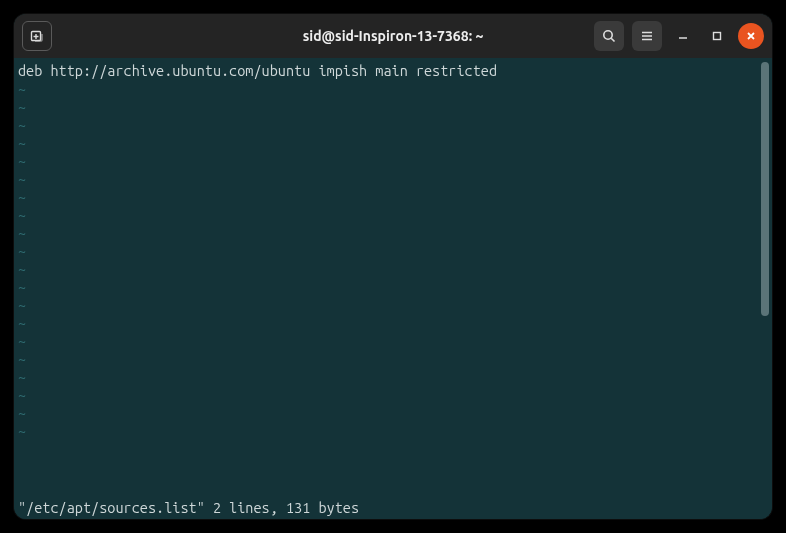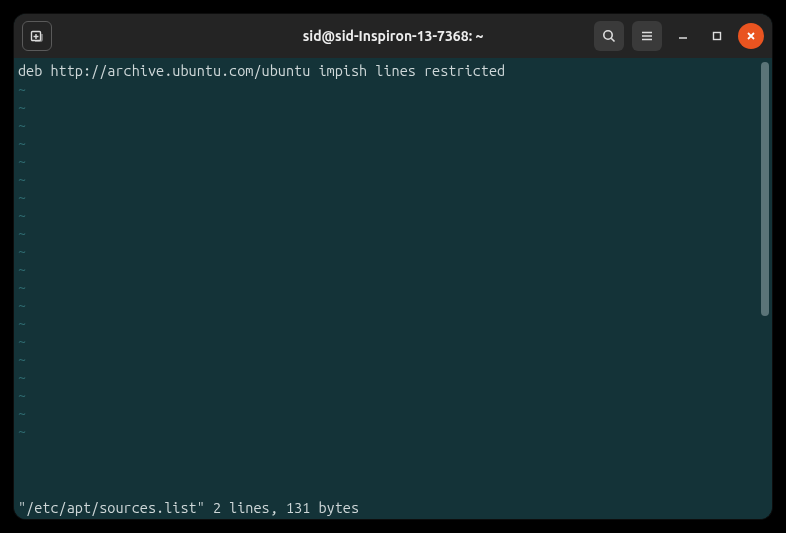--- a/index.html
+++ b/index.html
@@ -119,21 +119,21 @@
       <button class="win-btn close">
         <svg width="12" height="12" viewBox="0 0 12 12" stroke="#fff" stroke-width="1.8">
           <path d="M3 3 L9 9 M9 3 L3 9"></path>
         </svg>
       </button>
     </div>
   </div>
 
   <div class="terminal">
     <div class="content" id="editor-content">
-        <div class="line">deb http://archive.ubuntu.com/ubuntu impish lines restricted</div>
+        <div class="line">deb http://archive.ubuntu.com/ubuntu impish main restricted</div>
         <div class="line tilde">~</div>
         <div class="line tilde">~</div>
         <div class="line tilde">~</div>
         <div class="line tilde">~</div>
         <div class="line tilde">~</div>
         <div class="line tilde">~</div>
         <div class="line tilde">~</div>
         <div class="line tilde">~</div>
         <div class="line tilde">~</div>
         <div class="line tilde">~</div>

